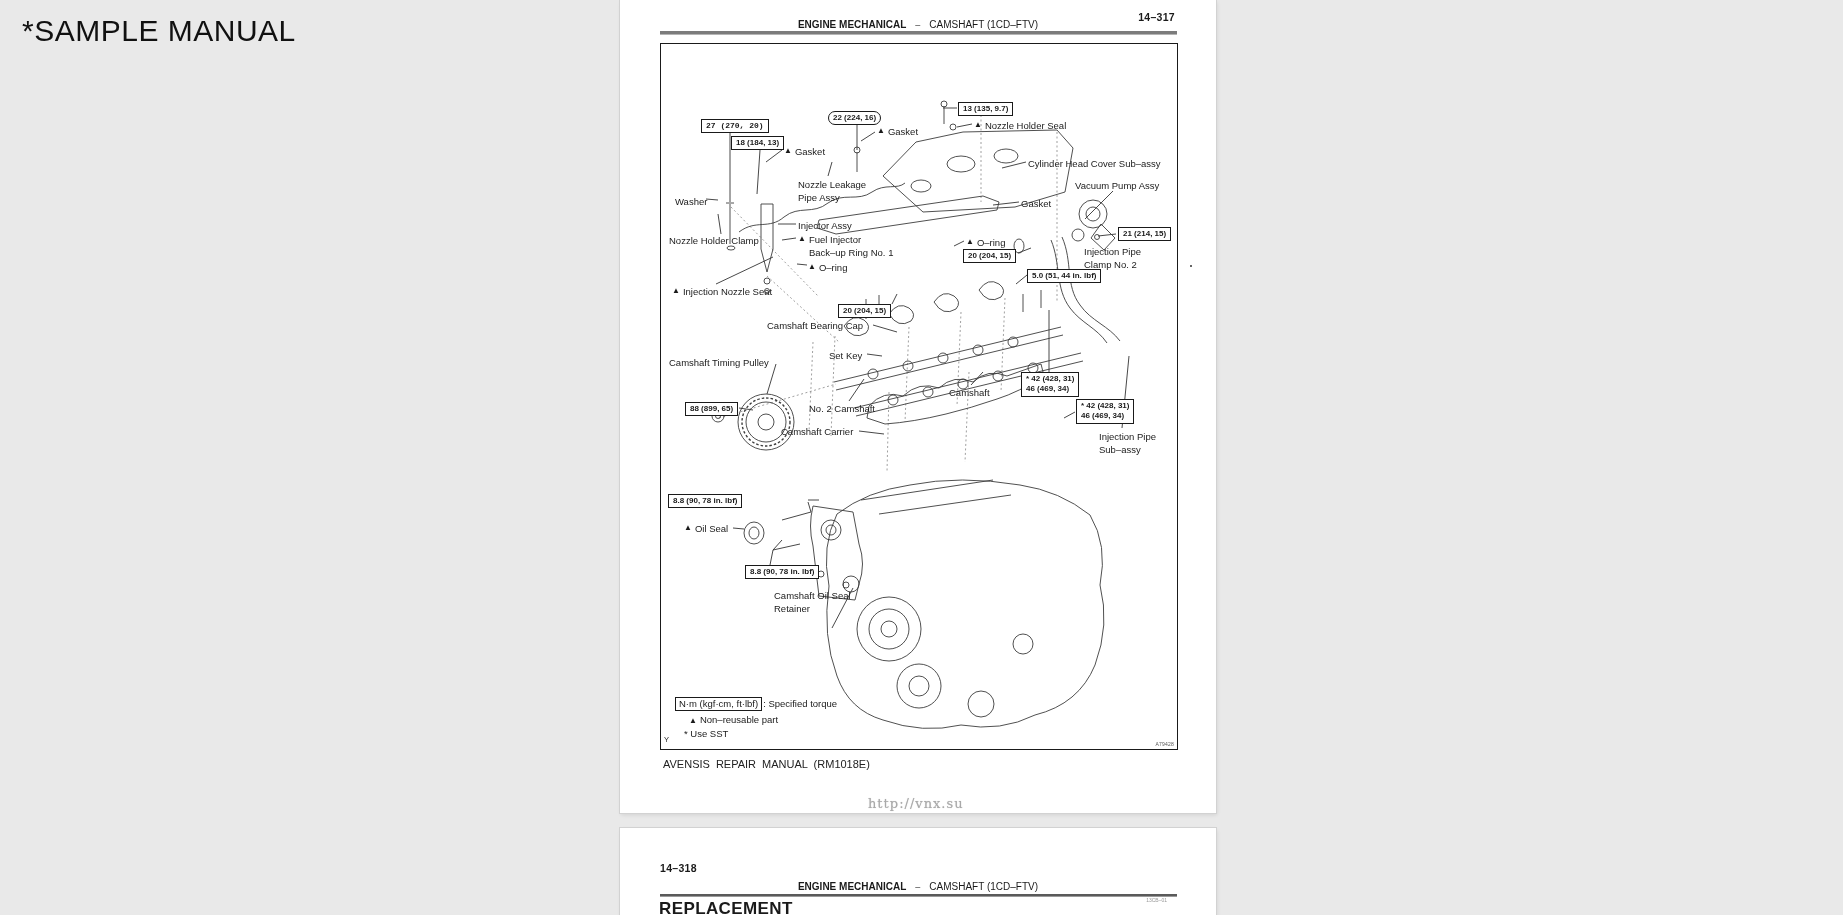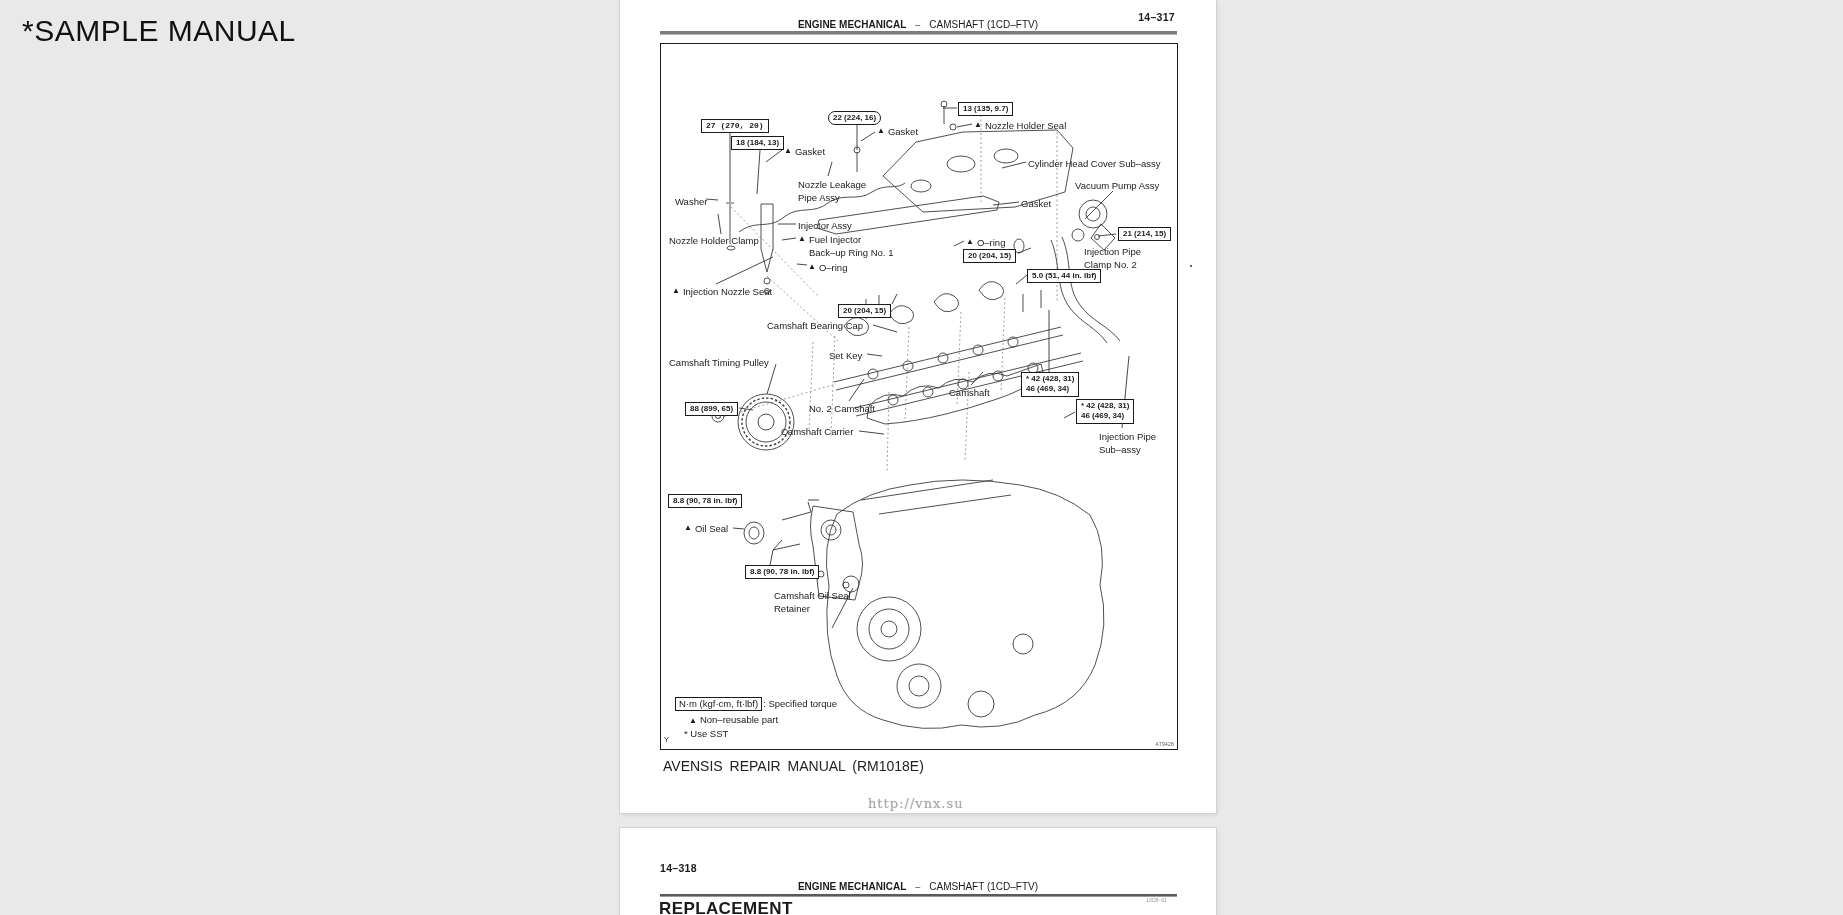--- a/index.html
+++ b/index.html
@@ -26,21 +26,21 @@
         padding:1px 4px 1px 4px;line-height:1.3;white-space:nowrap;text-align:left;z-index:3;}
   .lbl{position:absolute;font-size:9.5px;line-height:1.4;white-space:nowrap;display:flex;align-items:flex-start;z-index:2;}
   .lbl .tri{font-size:8px;margin-right:3px;line-height:1.5;}
   .legend{position:absolute;left:14px;bottom:8px;font-size:9.5px;line-height:1.45;z-index:3;}
   .legend .ubox{border:1px solid #1a1a1a;padding:0 3px 1px 3px;margin-right:1px;}
   .legend .row2{margin-top:3px;margin-left:14px;}
   .legend .row2 .tri{font-size:8px;margin-right:3px;}
   .legend .row3{margin-left:9px;}
   .cornerY{position:absolute;left:3px;bottom:5px;font-size:7.5px;color:#222;z-index:3;}
   .figcode{position:absolute;right:3px;bottom:2px;font-size:5px;color:#555;letter-spacing:.2px;z-index:3;}
-  .pfooter{position:absolute;left:43px;top:758px;font-size:14px;color:#222;word-spacing:3px;}
+  .pfooter{position:absolute;left:43px;top:758px;font-size:11px;color:#222;word-spacing:3px;}
   .watermark{position:absolute;left:248px;top:796px;font-family:"DejaVu Serif",serif;font-size:13px;color:#a9a9a9;letter-spacing:1px;text-shadow:0 0 1px #c9c9c9;}
   .speck{position:absolute;left:570px;top:265px;width:2px;height:2px;background:#333;border-radius:50%;}
   
   .pagenum2{position:absolute;left:40px;top:34px;font-size:10.5px;font-weight:bold;letter-spacing:.3px;}
   #page2 .phead{top:53px;}
   #page2 .prule{top:66px;height:2px;background:#5a5a5a;border-bottom:1px solid #9a9a9a;}
   .proccode{position:absolute;right:49px;top:69px;font-size:5px;color:#999;}
   .p2title{position:absolute;left:39px;top:71px;font-size:17px;font-weight:bold;letter-spacing:.4px;}
 </style>
 </head>

